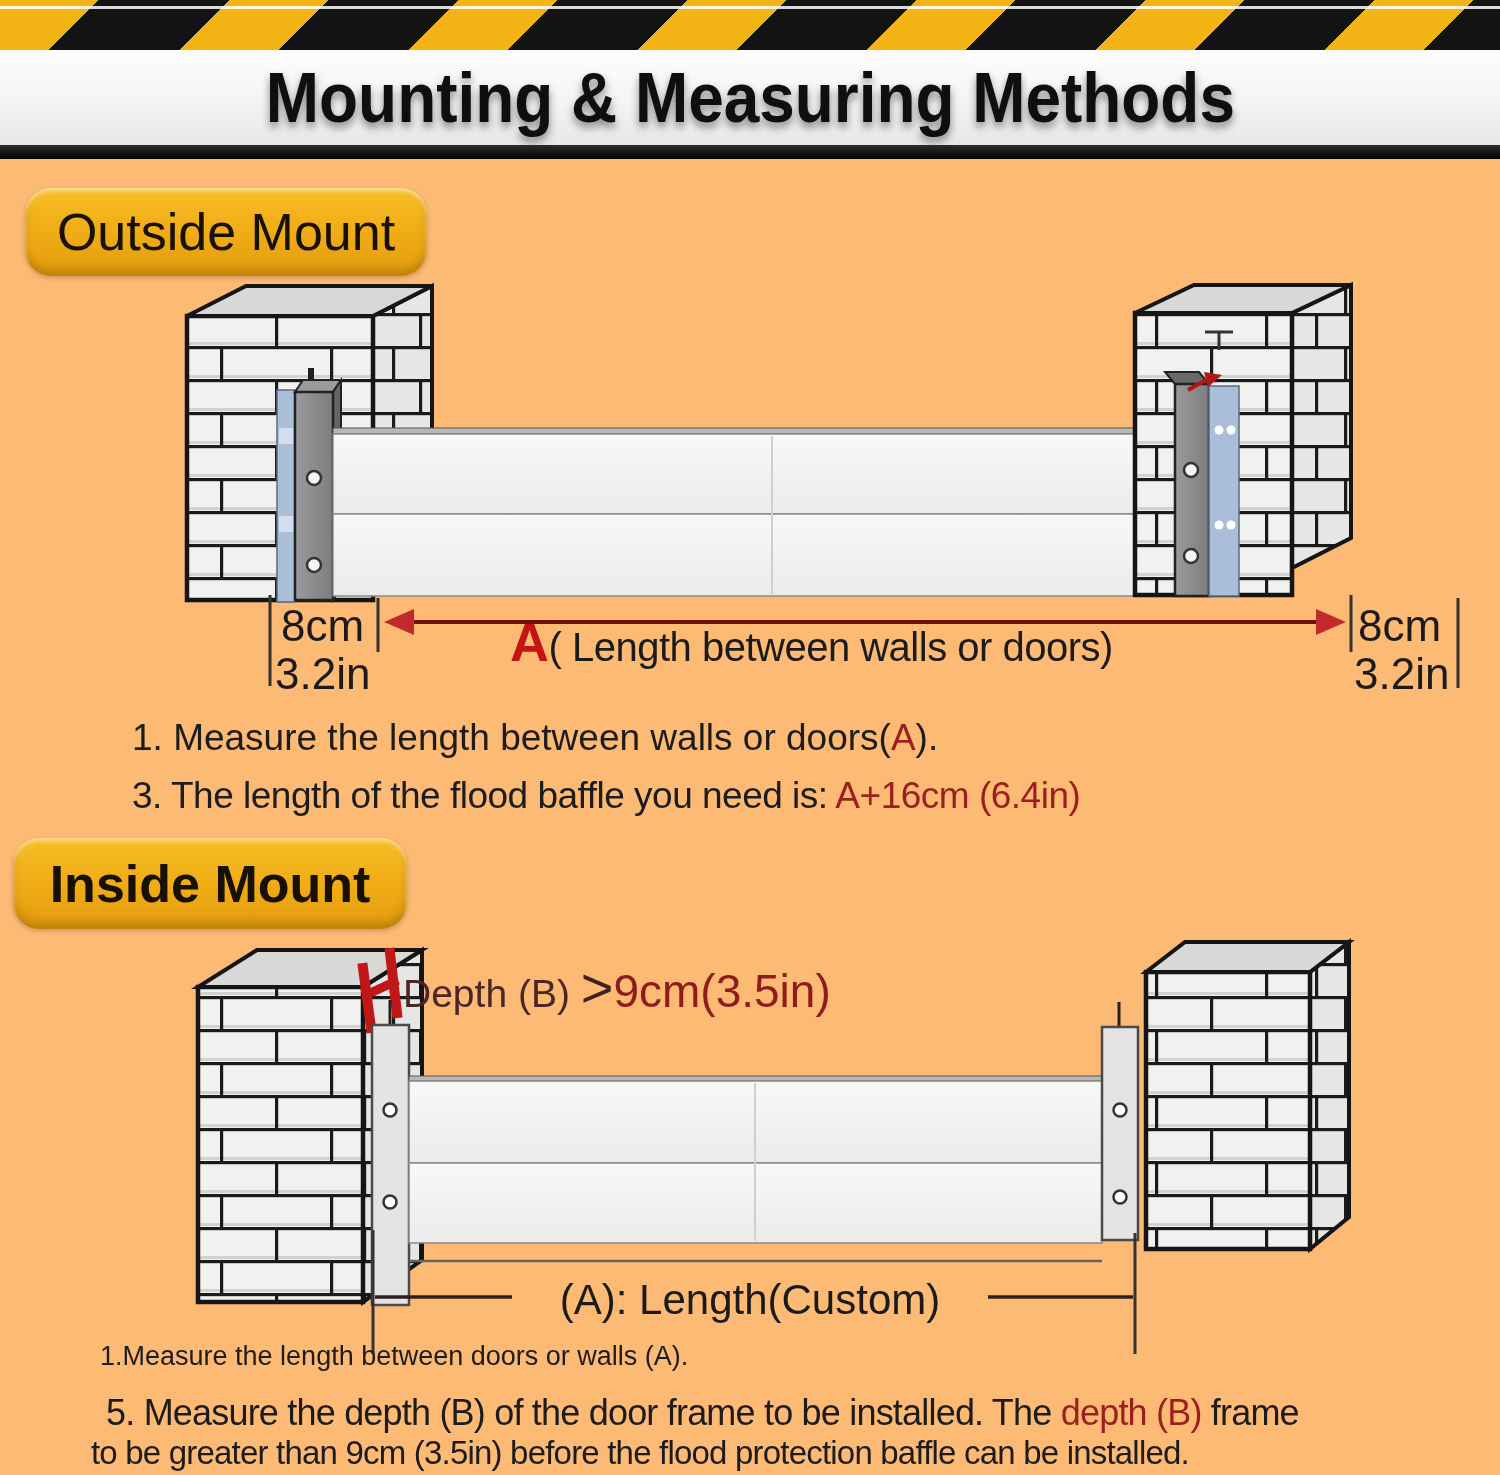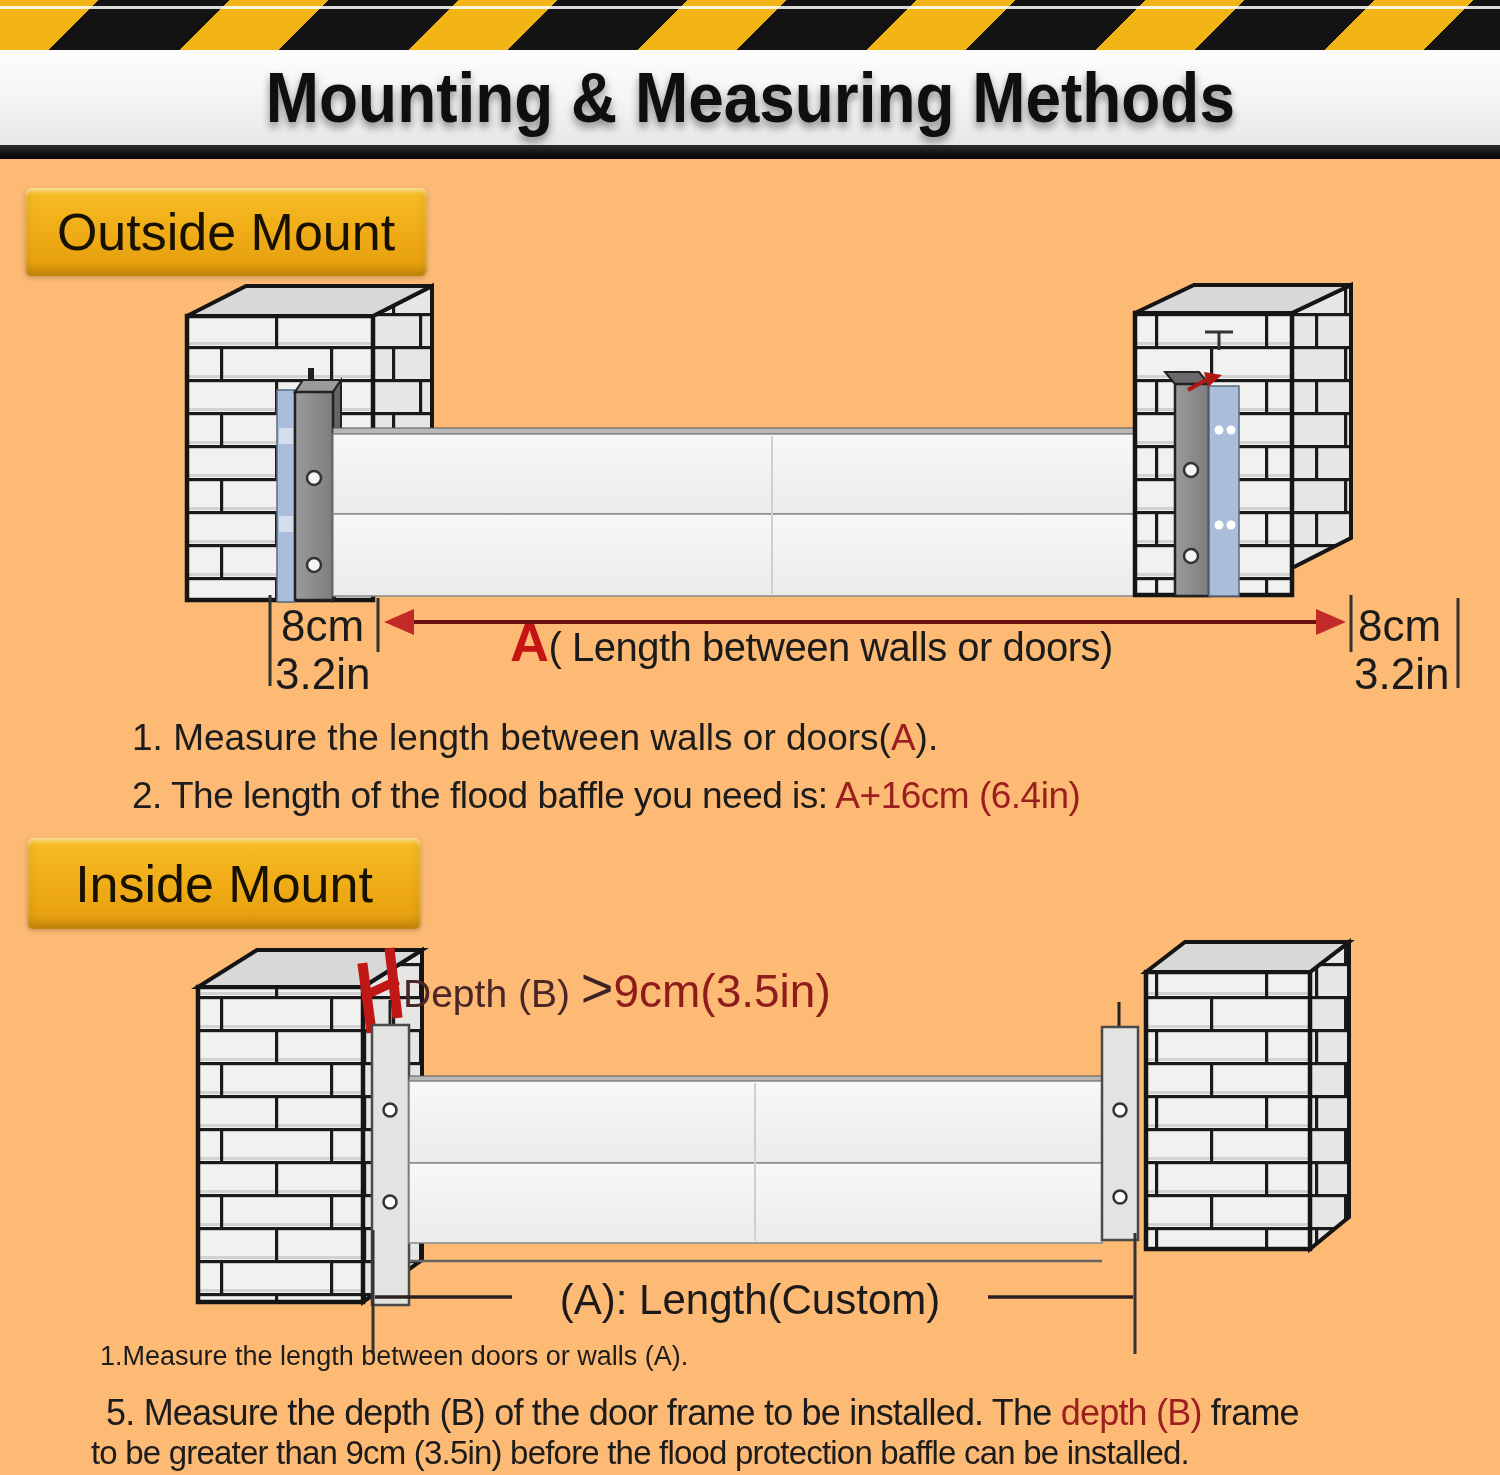--- a/index.html
+++ b/index.html
@@ -18,28 +18,28 @@
     background:linear-gradient(180deg,#fdfdfd 0%,#f4f4f4 55%,#e7e7e7 100%);
     display:flex; align-items:center; justify-content:center;
   }
   .title {
     font-size:71px; font-weight:bold; color:#0f0f0f; white-space:nowrap;
     transform:scaleX(.9); transform-origin:center;
     text-shadow:0 5px 9px rgba(0,0,0,.45);
   }
   .divider { position:absolute; top:145px; left:0; width:100%; height:14px; background:linear-gradient(180deg,#2c2c2c,#030303); }
   .badge {
-    position:absolute; border-radius:6px;
+    position:absolute; border-radius:26px;
     background:linear-gradient(180deg,#f7bd25 0%,#efab16 55%,#e39c0e 100%);
     box-shadow:inset 0 3px 4px rgba(255,255,255,.55), inset 0 -6px 9px rgba(140,92,0,.45), 0 2px 5px rgba(0,0,0,.2);
     display:flex; align-items:center; justify-content:center;
     font-size:52px; color:#181000; white-space:nowrap;
   }
   .badge-outside { left:25px; top:188px; width:402px; height:88px; }
-  .badge-inside  { left:27px; top:838px; width:394px; height:91px; }
+  .badge-inside  { left:13px; top:838px; width:394px; height:91px;font-weight:bold; }
   .diagram { position:absolute; left:0; width:1500px; }
   #diag-outside { top:280px; height:420px; }
   #diag-inside  { top:930px; height:430px; }
   .step { position:absolute; font-size:37px; color:#1c1c1c; white-space:nowrap;text-align:center; }
   .accent { color:#9c1f1f; }
   .step-o1 { left:132px; top:717px; }
   .step-o2 { left:132px; top:775px; letter-spacing:-0.5px; }
   .step-i1 { left:100px; top:1341px; font-size:27px; }
   .step-i2 { left:106px; top:1392px; font-size:36px; letter-spacing:-0.8px; }
   .step-i3 { left:91px;  top:1434px; font-size:33px; letter-spacing:-0.8px; }
@@ -150,21 +150,21 @@
       <polygon points="1346,342 1316,329 1316,355" fill="#c22a2a"></polygon>
       <text x="281" y="361" font-size="44" fill="#1b1b1b">8cm</text>
       <text x="275" y="409" font-size="44" fill="#1b1b1b">3.2in</text>
       <text x="1358" y="361" font-size="44" fill="#1b1b1b">8cm</text>
       <text x="1354" y="409" font-size="44" fill="#1b1b1b">3.2in</text>
       <text x="510" y="381" font-size="40" fill="#1b1b1b" letter-spacing="-0.5"><tspan font-size="54" font-weight="bold" fill="#c41414">A</tspan><tspan>( Length between walls or doors)</tspan></text>
     </g>
   </svg>
 
   <div class="step step-o1"><span>1. Measure the length between walls or doors(</span><span class="accent">A</span><span>).</span></div>
-  <div class="step step-o2"><span>2. The length of the flood baffle you need is: </span><span class="accent">A+16cm (6.4in)</span></div>
+  <div class="step step-o2"><span>3. The length of the flood baffle you need is: </span><span class="accent">A+16cm (6.4in)</span></div>
 
   <div class="badge badge-inside">
     <span>Inside Mount</span>
   </div>
 
   <svg id="diag-inside" class="diagram" viewBox="0 0 1500 430">
 
     <g>
       <polygon points="363,57 422,20 422,330 363,372" fill="url(#brickB)" stroke="#151515" stroke-width="4"></polygon>
       <rect x="198" y="57" width="165" height="315" fill="url(#brickA)" stroke="#151515" stroke-width="4.5"></rect>

